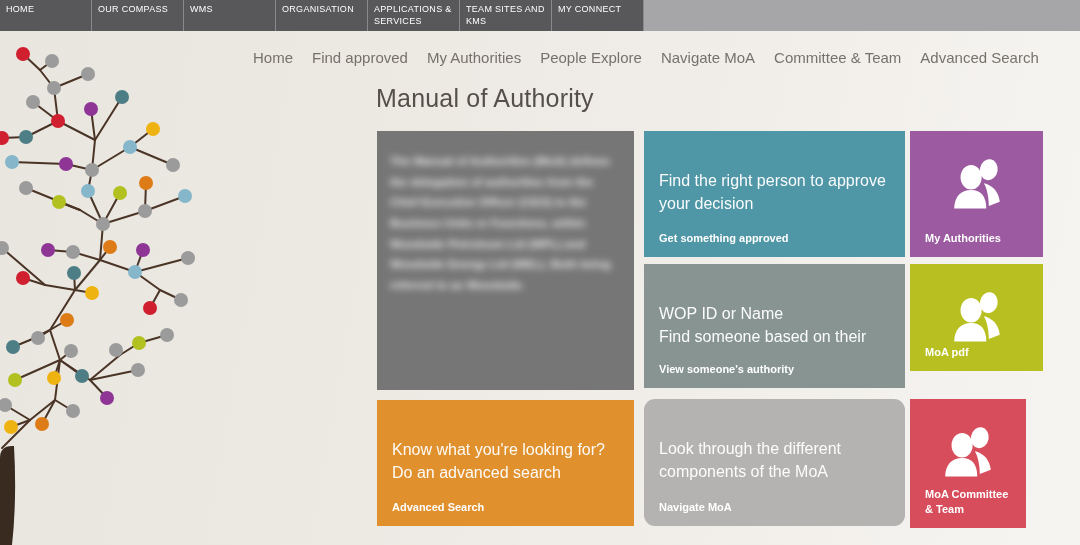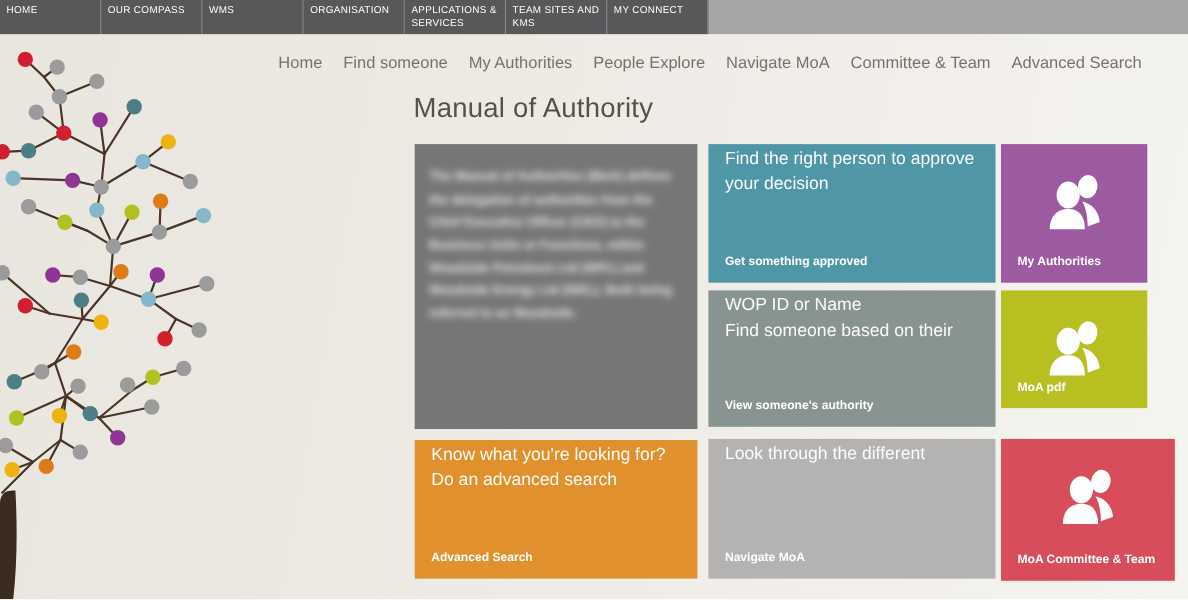--- a/index.html
+++ b/index.html
@@ -12,21 +12,21 @@
           line-height:1.3;cursor:pointer;overflow:hidden;}
   
   #tree-svg{position:absolute;left:0;top:31px;z-index:1;}
   
   .sitenav{position:absolute;left:253px;top:49px;display:flex;gap:19px;z-index:3;}
   .sitenav a{color:#76726b;font-size:15px;text-decoration:none;cursor:pointer;white-space:nowrap;}
   .title{position:absolute;left:376px;top:84px;margin:0;font-size:25px;font-weight:400;
          color:#55504a;z-index:3;letter-spacing:.2px;}
   
   .tile{position:absolute;box-sizing:border-box;color:#fff;cursor:pointer;z-index:3;}
-  .headline{padding:2px 12px 0 15px;font-size:16px;line-height:1.45;font-weight:400;opacity:.97;}
+  .headline{padding:18px 12px 0 15px;font-size:16px;line-height:1.45;font-weight:400;opacity:.97;margin-top:20px;}
   .headline span{display:block;}
   .tilelabel{position:absolute;left:15px;right:8px;bottom:12px;font-size:11px;font-weight:700;line-height:1.3;}
   .intro-text{margin:0;padding:20px 13px;font-size:11.5px;font-weight:700;line-height:1.8;
               color:#fdfdfd;filter:blur(3.5px);opacity:.85;}
   .icontile .people{position:absolute;left:50%;top:24px;transform:translateX(-50%);
                     width:54px;height:58px;fill:#fff;}
 </style>
 </head>
 <body>
 
@@ -159,21 +159,21 @@
     <div class="toptab">OUR COMPASS</div>
     <div class="toptab">WMS</div>
     <div class="toptab">ORGANISATION</div>
     <div class="toptab">APPLICATIONS &amp; SERVICES</div>
     <div class="toptab">TEAM SITES AND KMS</div>
     <div class="toptab">MY CONNECT</div>
   </div>
 
   <nav class="sitenav">
     <a>Home</a>
-    <a>Find someone</a>
+    <a>Find approved</a>
     <a>My Authorities</a>
     <a>People Explore</a>
     <a>Navigate MoA</a>
     <a>Committee &amp; Team</a>
     <a>Advanced Search</a>
   </nav>
 
   <h1 class="title">Manual of Authority</h1>
 
   <div class="tile" style="left: 377px; top: 131px; width: 257px; height: 259px; background: rgb(118, 118, 118);">
@@ -217,28 +217,29 @@
   </div>
 
   <div class="tile" style="left: 377px; top: 400px; width: 257px; height: 126px; background: rgb(224, 144, 45);">
     <div class="headline">
       <span>Know what you're looking for?</span>
       <span>Do an advanced search</span>
     </div>
     <div class="tilelabel">Advanced Search</div>
   </div>
 
-  <div class="tile" style="left: 644px; top: 399px; width: 261px; height: 127px; background: rgb(180, 179, 177);">
+  <div class="tile" style="left: 644px; top: 399px; width: 261px; height: 127px; background: rgb(180, 179, 177); border-radius: 11px;">
     <div class="headline">
       <span>Look through the different</span>
+      <span>components of the MoA</span>
     </div>
     <div class="tilelabel">Navigate MoA</div>
   </div>
 
-  <div class="tile icontile" style="left: 910px; top: 399px; width: 158px; height: 129px; background: rgb(216, 77, 92);">
+  <div class="tile icontile" style="left: 910px; top: 399px; width: 116px; height: 129px; background: rgb(216, 77, 92);">
     <svg class="people" viewBox="0 0 64 64">
       <ellipse cx="46" cy="15" rx="10.5" ry="12.5" transform="rotate(10 46 15)"></ellipse>
       <path d="M40 31 C50 33 58 41 59 53 L46 58 C46 48 44 37 40 31 Z"></path>
       <ellipse cx="25" cy="24" rx="12.5" ry="14.5"></ellipse>
       <path d="M5 61 C5 47 13 39 25 39 C37 39 43 47 43 61 Z"></path>
     </svg>
     <div class="tilelabel">MoA Committee &amp; Team</div>
   </div>
 
 </div>

